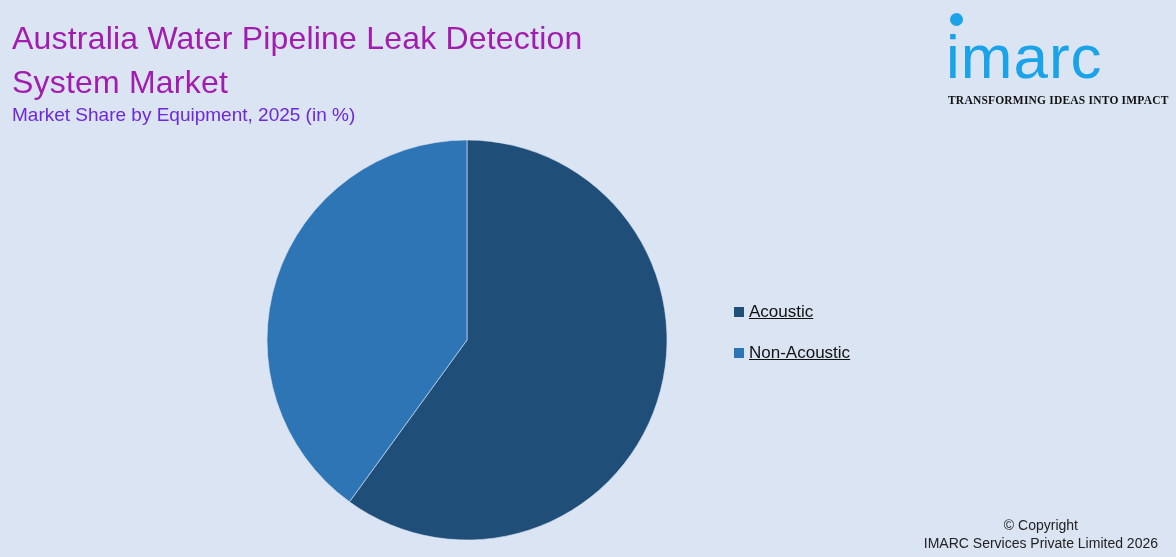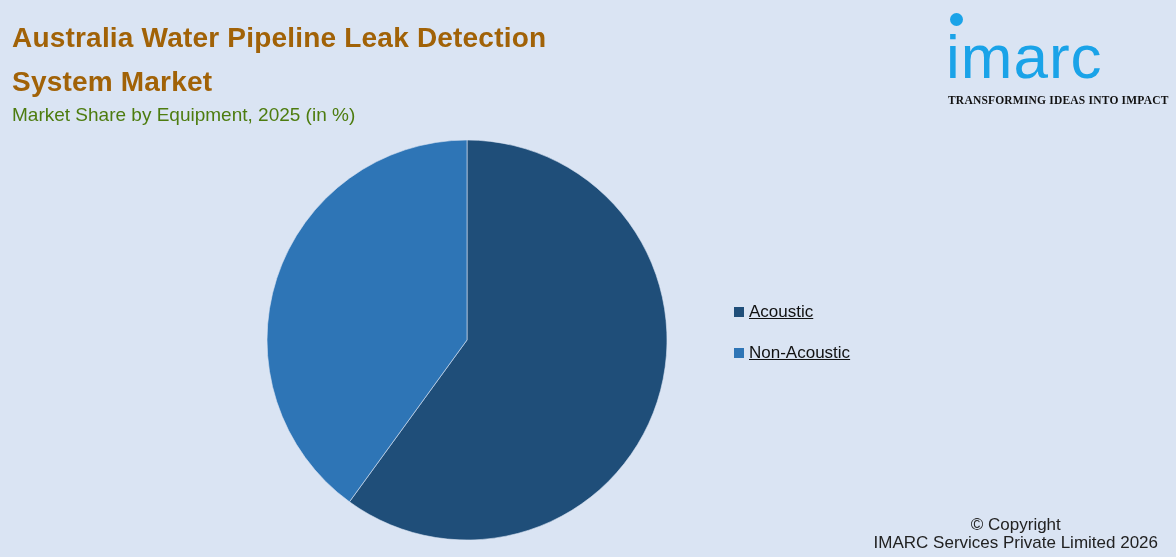--- a/index.html
+++ b/index.html
@@ -4,45 +4,45 @@
 <style>
   html, body { margin:0; padding:0; }
   body {
     width:1176px; height:557px; overflow:hidden;
     background:#dae4f3;
     font-family:"Liberation Sans", "DejaVu Sans", sans-serif;
     position:relative; color:#111;
   }
   .title {
     position:absolute; left:12px; top:16px;
-    font-size:28px; font-weight:bold; line-height:44px;
-    color:#a16207; letter-spacing:0.2px;
+    font-size:32px; font-weight:normal; line-height:44px;
+    color:#a21caf; letter-spacing:0.2px;
   }
   .subtitle {
     position:absolute; left:12px; top:104px;
-    font-size:19px; color:#4d7c0f;text-align:center;
+    font-size:19px; color:#6d28d9;text-align:center;
   }
   .logo { position:absolute; left:946px; top:10px; width:226px; height:100px; }
   .logo-dot { position:absolute; left:4px; top:3px; width:13px; height:13px; border-radius:50%; }
   .logo-word {
     position:absolute; left:0; top:14px;
     font-size:62px; font-weight:normal; letter-spacing:1px; line-height:66px;
   }
   .logo-tag {
     position:absolute; left:2px; top:84px;
     font-size:11.5px; font-weight:bold; color:#111; letter-spacing:0.2px; white-space:nowrap;font-family:Liberation Serif, serif;
   }
   .pie { position:absolute; left:265px; top:138px; }
   .legend { position:absolute; left:734px; top:302px; }
   .legend-item { display:flex; align-items:center; height:20px; margin-bottom:21px;text-decoration:underline; }
   .legend-swatch { width:10px; height:10px; margin-right:5px; }
   .legend-label { font-size:17px; color:#111; }
   .copyright {
     position:absolute; right:18px; top:516px; text-align:center;
-    font-size:17px; color:#222; line-height:18px;
+    font-size:14px; color:#222; line-height:18px;
   }
 </style>
 </head>
 <body>
 
 <div class="title">
   <div>Australia Water Pipeline Leak Detection</div>
   <div>System Market</div>
 </div>
 <div class="subtitle">Market Share by Equipment, 2025 (in %)</div>

